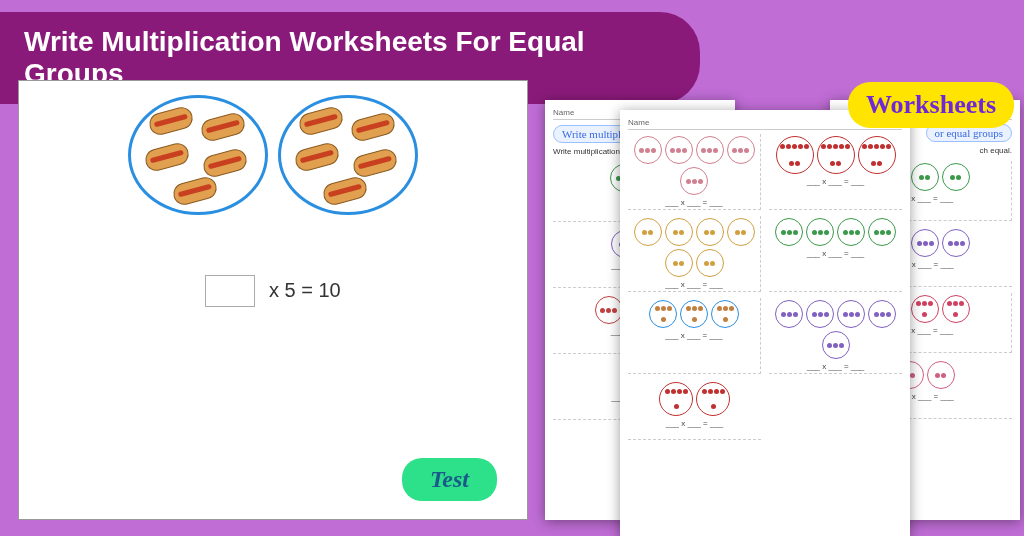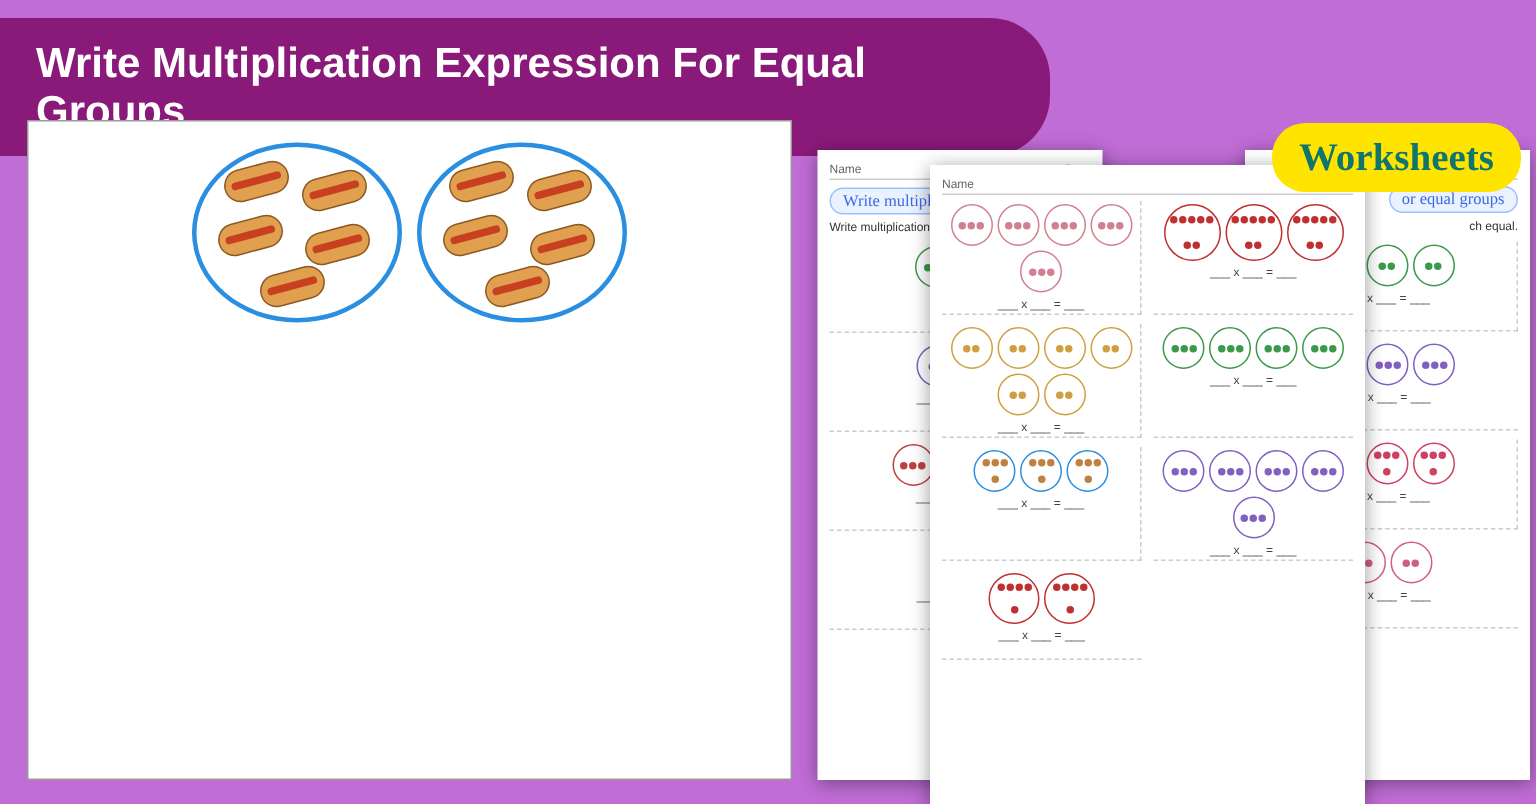--- a/index.html
+++ b/index.html
@@ -90,21 +90,21 @@
     font-style: italic;
     padding: 8px 28px;
     border-radius: 20px;
     font-family: Georgia, serif;
   }
   .worksheets-badge {
     position: absolute;
     right: 10px;
     top: 82px;
     background: #ffe400;
-    color: #0f766e;
+    color: #6d28d9;
     font-size: 26px;
     font-weight: bold;
     padding: 8px 18px;
     border-radius: 22px;
     z-index: 30;
     font-family: Georgia, serif;
   }
   .sheet {
     position: absolute;
     background: #fff;
@@ -161,39 +161,44 @@
     display:flex; flex-wrap:wrap; align-items:center; justify-content:center;
     gap:1px; padding:2px;
   }
   .dot { width:5px; height:5px; border-radius:50%; }
   .mini-eq { font-size:8px; text-align:center; color:#444; margin-top:3px;}
   .mini-eq.red { color:#d02020; font-size:10px;}
 </style>
 </head>
 <body>
 
-<div class="header">Write Multiplication Expression For Equal Groups</div>
+<div class="header">Write Multiplication Worksheets For Equal Groups</div>
 
 <div class="test-card">
   <div class="model-area">
     <div class="group-circle">
       <div class="hotdog" style="left:18px;top:12px;"></div>
       <div class="hotdog" style="left:70px;top:18px;"></div>
       <div class="hotdog" style="left:14px;top:48px;"></div>
       <div class="hotdog" style="left:72px;top:54px;"></div>
       <div class="hotdog" style="left:42px;top:82px;"></div>
     </div>
     <div class="group-circle">
       <div class="hotdog" style="left:18px;top:12px;"></div>
       <div class="hotdog" style="left:70px;top:18px;"></div>
       <div class="hotdog" style="left:14px;top:48px;"></div>
       <div class="hotdog" style="left:72px;top:54px;"></div>
       <div class="hotdog" style="left:42px;top:82px;"></div>
     </div>
   </div>
+  <div class="equation">
+    <input type="text" style="">
+    <span>x 5 = 10</span>
+  </div>
+  <div class="test-badge">Test</div>
 </div>
 
 <div class="worksheets-badge">Worksheets</div>
 
 <div class="sheet sheet1">
   <div class="sheet-header">
     <span>Name</span>
     <span>Date</span>
   </div>
   <div class="sheet-title">Write multiplication</div>

